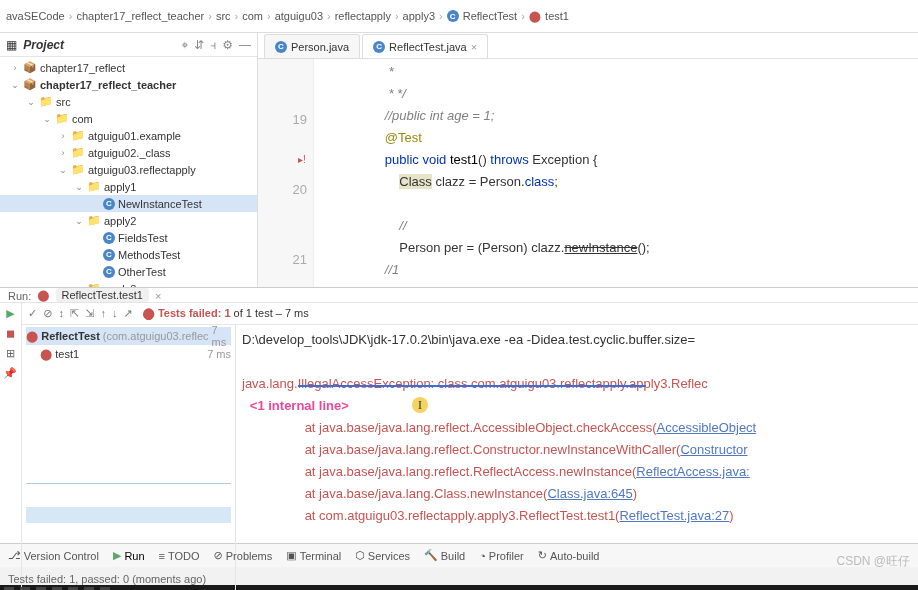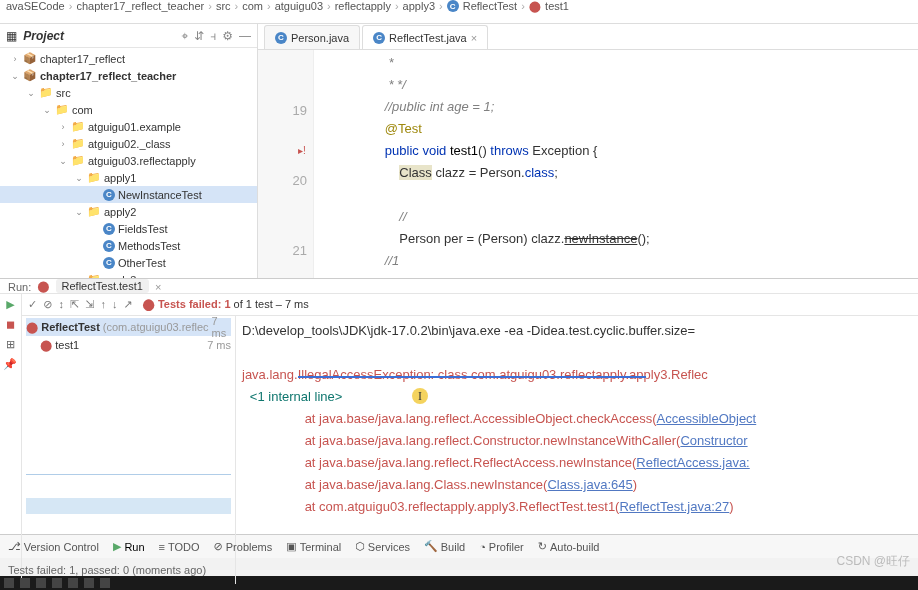--- a/index.html
+++ b/index.html
@@ -1,18 +1,18 @@
 <!DOCTYPE html>
 <html><head>
 <meta charset="utf-8">
 <style>
 * { margin: 0; padding: 0; box-sizing: border-box; font-family: "Segoe UI", Arial, sans-serif; }
 body { width: 918px; height: 590px; background: #f2f2f2; font-size: 12px; color: #333; overflow: hidden; position: relative; }
 
-.breadcrumb { height: 24px; background: #fff; border-bottom: 1px solid #ddd; display: flex; align-items: flex-start; padding: 0 6px; gap: 4px; font-size: 11px; color: #555; }
+.breadcrumb { height: 24px; background: #fff; border-bottom: 1px solid #ddd; display: flex; align-items: center; padding: 16px 6px; gap: 4px; font-size: 11px; color: #555; }
 .breadcrumb span { display: flex; align-items: center; gap: 2px; }
 .bc-sep { color: #aaa; }
 
 .main-area { display: flex; height: 254px; background: #fff; }
 
 .project-pane { width: 258px; border-right: 1px solid #ddd; display: flex; flex-direction: column; }
 .proj-header { height: 24px; display: flex; align-items: center; padding: 0 6px; border-bottom: 1px solid #e5e5e5; gap: 6px; }
 .proj-title { font-weight: bold; flex: 1; font-style: italic; }
 .proj-tools { display: flex; gap: 6px; color: #888; }
 .proj-tree { flex: 1; overflow: hidden; padding: 2px 0; }
@@ -57,21 +57,21 @@
 .run-split { flex: 1; display: flex; }
 .test-tree { width: 214px; border-right: 1px solid #e5e5e5; padding: 2px 4px; font-size: 11px; }
 .test-row { display: flex; align-items: center; height: 18px; gap: 3px; }
 .test-row.sel { background: #d5e4f7; }
 .test-fail { color: #c75450; }
 .test-time { color: #999; margin-left: auto; }
 .minichart { margin-top: 120px; height: 40px; background: linear-gradient(to top, #d6e7f5 40%, transparent 40%); border-top: 1px solid #b0cde8; }
 .console { flex: 1; font-family: Consolas, monospace; font-size: 13px; line-height: 22px; padding: 4px 0 0 6px; white-space: pre; overflow: hidden; position: relative; }
 .con-err { color: #c75450; }
 .con-link { color: #5178c2; text-decoration: underline; }
-.con-gray { color: #0f766e; }
+.con-gray { color: #ec4899; font-weight: bold; }
 .blue-underline { position: absolute; height: 2px; background: #3a6fd8; top: 60px; left: 62px; width: 348px; }
 .cursor-mark { position: absolute; top: 72px; left: 176px; width: 16px; height: 16px; background: #f4d35e; border-radius: 50%; display: flex; align-items: center; justify-content: center; font-family: serif; font-size: 12px; }
 
 .bottom-bar { height: 24px; border-top: 1px solid #ccc; background: #f7f7f7; display: flex; align-items: center; padding: 0 8px; gap: 14px; font-size: 11px; color: #555; }
 .bb-item { display: flex; align-items: center; gap: 3px; }
 .bb-run-active { color: #000; }
 .status-bar { height: 18px; background: #f2f2f2; font-size: 11px; color: #666; padding: 0 8px; display: flex; align-items: flex-end; }
 .watermark { position: absolute; right: 8px; bottom: 20px; color: #bbb; font-size: 12px; }
 .taskbar { height: 14px; background: #1a1a1a; display: flex; align-items: center; padding: 0 4px; gap: 6px; }
 .tb-icon { width: 10px; height: 10px; background: #444; }

